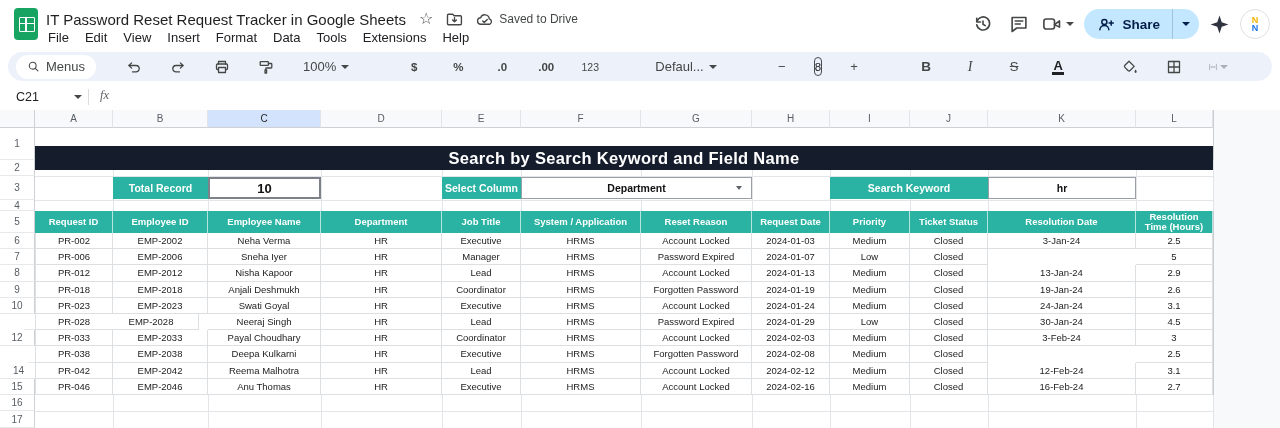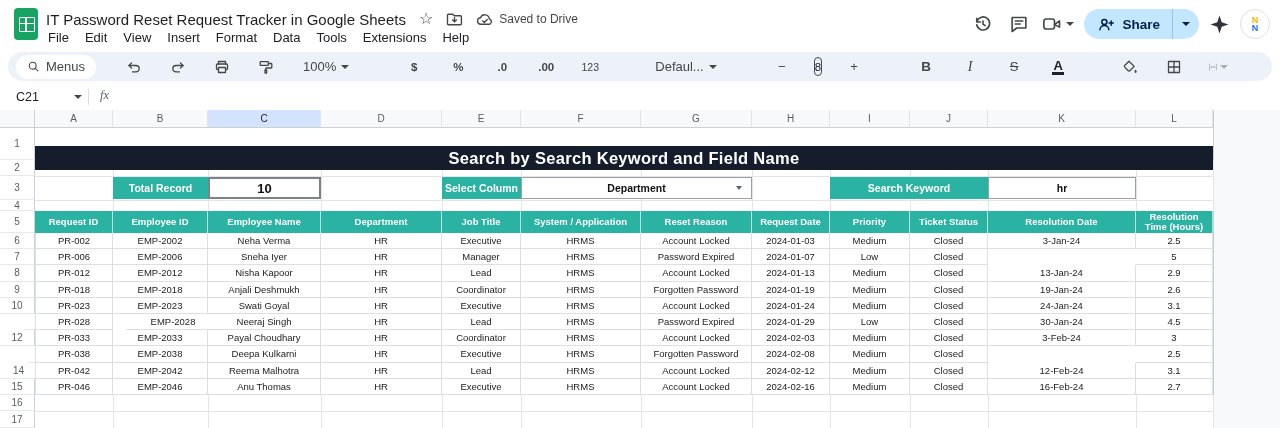--- a/index.html
+++ b/index.html
@@ -444,21 +444,21 @@
     <div class="cell tdata-cell" style="left: 321px; top: 187.8px; width: 121px; height: 16.2px;">HR</div>
     <div class="cell tdata-cell" style="left: 442px; top: 187.8px; width: 79px; height: 16.2px;">Executive</div>
     <div class="cell tdata-cell" style="left: 521px; top: 187.8px; width: 120px; height: 16.2px;">HRMS</div>
     <div class="cell tdata-cell" style="left: 641px; top: 187.8px; width: 111px; height: 16.2px;">Account Locked</div>
     <div class="cell tdata-cell" style="left: 752px; top: 187.8px; width: 78px; height: 16.2px;">2024-01-24</div>
     <div class="cell tdata-cell" style="left: 830px; top: 187.8px; width: 80px; height: 16.2px;">Medium</div>
     <div class="cell tdata-cell" style="left: 910px; top: 187.8px; width: 78px; height: 16.2px;">Closed</div>
     <div class="cell tdata-cell" style="left: 988px; top: 187.8px; width: 148px; height: 16.2px;">24-Jan-24</div>
     <div class="cell tdata-cell" style="left: 1136px; top: 187.8px; width: 77px; height: 16.2px;">3.1</div>
     <div class="cell tdata-cell" style="left: 35px; top: 204px; width: 78px; height: 16.2px; border-left: 1px solid rgb(221, 224, 226);">PR-028</div>
-    <div class="cell tdata-cell" style="left: 126px; top: 204px; width: 95px; height: 16.2px;">EMP-2028</div>
+    <div class="cell tdata-cell" style="left: 104px; top: 204px; width: 95px; height: 16.2px;">EMP-2028</div>
     <div class="cell tdata-cell" style="left: 208px; top: 204px; width: 113px; height: 16.2px;">Neeraj Singh</div>
     <div class="cell tdata-cell" style="left: 321px; top: 204px; width: 121px; height: 16.2px;">HR</div>
     <div class="cell tdata-cell" style="left: 442px; top: 204px; width: 79px; height: 16.2px;">Lead</div>
     <div class="cell tdata-cell" style="left: 521px; top: 204px; width: 120px; height: 16.2px;">HRMS</div>
     <div class="cell tdata-cell" style="left: 641px; top: 204px; width: 111px; height: 16.2px;">Password Expired</div>
     <div class="cell tdata-cell" style="left: 752px; top: 204px; width: 78px; height: 16.2px;">2024-01-29</div>
     <div class="cell tdata-cell" style="left: 830px; top: 204px; width: 80px; height: 16.2px;">Low</div>
     <div class="cell tdata-cell" style="left: 910px; top: 204px; width: 78px; height: 16.2px;">Closed</div>
     <div class="cell tdata-cell" style="left: 988px; top: 204px; width: 148px; height: 16.2px;">30-Jan-24</div>
     <div class="cell tdata-cell" style="left: 1136px; top: 204px; width: 77px; height: 16.2px;">4.5</div>

